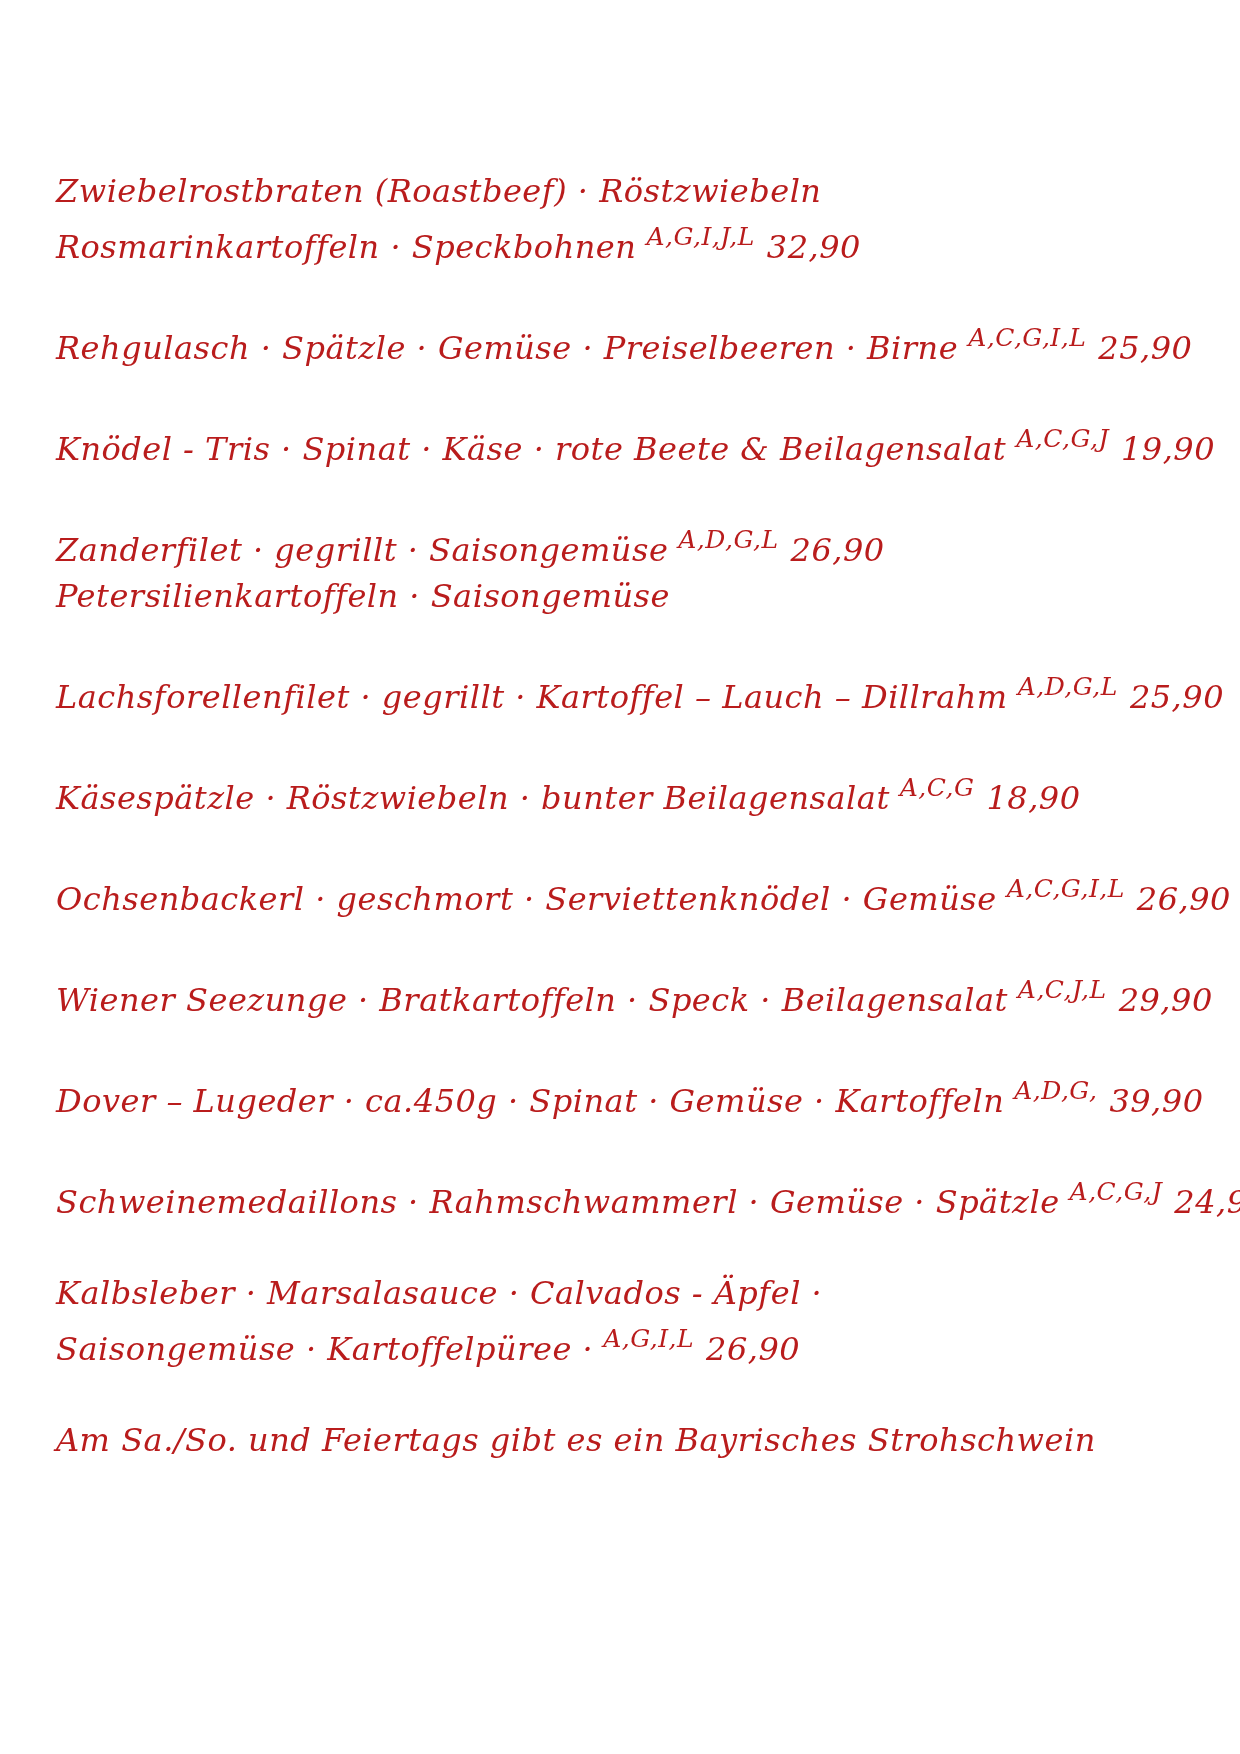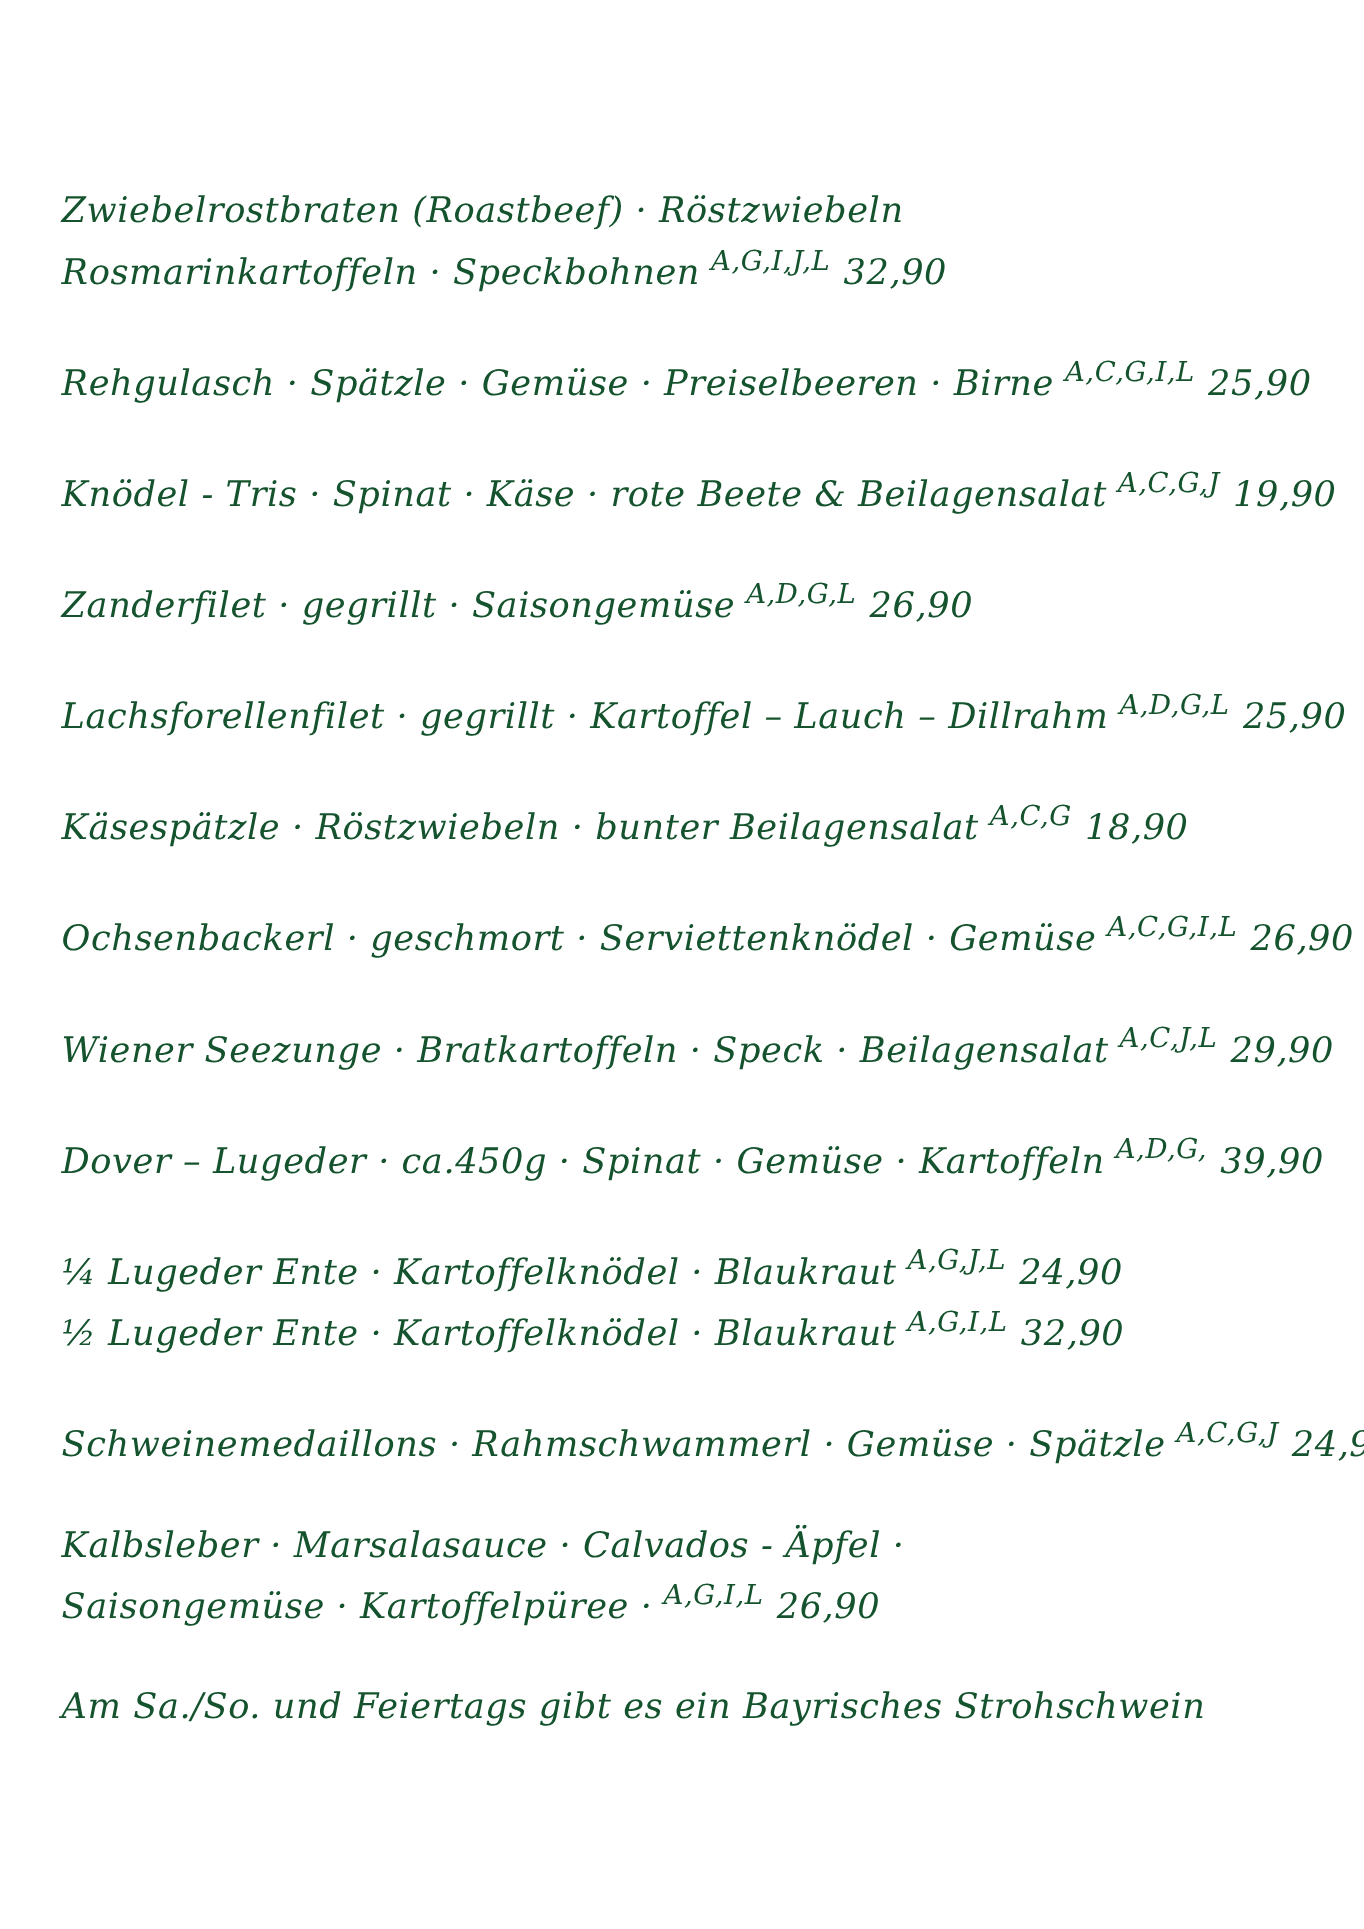--- a/index.html
+++ b/index.html
@@ -10,21 +10,21 @@
   .page {
     position: relative;
     width: 1240px;
     height: 1754px;
     background: #ffffff;
     box-sizing: border-box;
     padding: 168px 60px 0 56px;
     overflow: hidden;
     font-family: "DejaVu Serif", serif;
     font-style: italic;
-    color: #14532d;
+    color: #b91c1c;
   }
   .menu-list {
     display: block;
   }
   .menu-item {
     margin: 0 0 45px 0;
   }
   .menu-line {
     font-size: 32px;
     line-height: 46px;
@@ -56,41 +56,38 @@
         <div class="menu-line"><span class="dish-text">Rosmarinkartoffeln · Speckbohnen</span><span class="allergen-codes">A,G,I,J,L</span><span class="price">32,90</span></div>
       </div>
       <div class="menu-item">
         <div class="menu-line"><span class="dish-text">Rehgulasch · Spätzle · Gemüse · Preiselbeeren · Birne</span><span class="allergen-codes">A,C,G,I,L</span><span class="price">25,90</span></div>
       </div>
       <div class="menu-item">
         <div class="menu-line"><span class="dish-text">Knödel - Tris · Spinat · Käse · rote Beete &amp; Beilagensalat</span><span class="allergen-codes">A,C,G,J</span><span class="price">19,90</span></div>
       </div>
       <div class="menu-item">
         <div class="menu-line"><span class="dish-text">Zanderfilet · gegrillt · Saisongemüse</span><span class="allergen-codes">A,D,G,L</span><span class="price">26,90</span></div>
+        <div class="menu-line"><span class="dish-text">Petersilienkartoffeln · Saisongemüse</span></div>
       </div>
       <div class="menu-item">
         <div class="menu-line"><span class="dish-text">Lachsforellenfilet · gegrillt · Kartoffel – Lauch – Dillrahm</span><span class="allergen-codes">A,D,G,L</span><span class="price">25,90</span></div>
       </div>
       <div class="menu-item">
         <div class="menu-line"><span class="dish-text">Käsespätzle · Röstzwiebeln · bunter Beilagensalat</span><span class="allergen-codes">A,C,G</span><span class="price">18,90</span></div>
       </div>
       <div class="menu-item">
         <div class="menu-line"><span class="dish-text">Ochsenbackerl · geschmort · Serviettenknödel · Gemüse</span><span class="allergen-codes">A,C,G,I,L</span><span class="price">26,90</span></div>
       </div>
       <div class="menu-item">
         <div class="menu-line"><span class="dish-text">Wiener Seezunge · Bratkartoffeln · Speck · Beilagensalat</span><span class="allergen-codes">A,C,J,L</span><span class="price">29,90</span></div>
       </div>
       <div class="menu-item">
         <div class="menu-line"><span class="dish-text">Dover – Lugeder · ca.450g · Spinat · Gemüse · Kartoffeln</span><span class="allergen-codes">A,D,G,</span><span class="price">39,90</span></div>
       </div>
       <div class="menu-item">
-        <div class="menu-line"><span class="dish-text">¼ Lugeder Ente · Kartoffelknödel · Blaukraut</span><span class="allergen-codes">A,G,J,L</span><span class="price">24,90</span></div>
-        <div class="menu-line"><span class="dish-text">½ Lugeder Ente · Kartoffelknödel · Blaukraut</span><span class="allergen-codes">A,G,I,L</span><span class="price">32,90</span></div>
-      </div>
-      <div class="menu-item">
         <div class="menu-line"><span class="dish-text">Schweinemedaillons · Rahmschwammerl · Gemüse · Spätzle</span><span class="allergen-codes">A,C,G,J</span><span class="price">24,90</span></div>
       </div>
       <div class="menu-item">
         <div class="menu-line"><span class="dish-text">Kalbsleber · Marsalasauce · Calvados - Äpfel ·</span></div>
         <div class="menu-line"><span class="dish-text">Saisongemüse · Kartoffelpüree ·</span><span class="allergen-codes">A,G,I,L</span><span class="price">26,90</span></div>
       </div>
       <div class="menu-item">
         <div class="menu-line"><span class="dish-text">Am Sa./So. und Feiertags gibt es ein Bayrisches Strohschwein</span></div>
       </div>
     </div>

